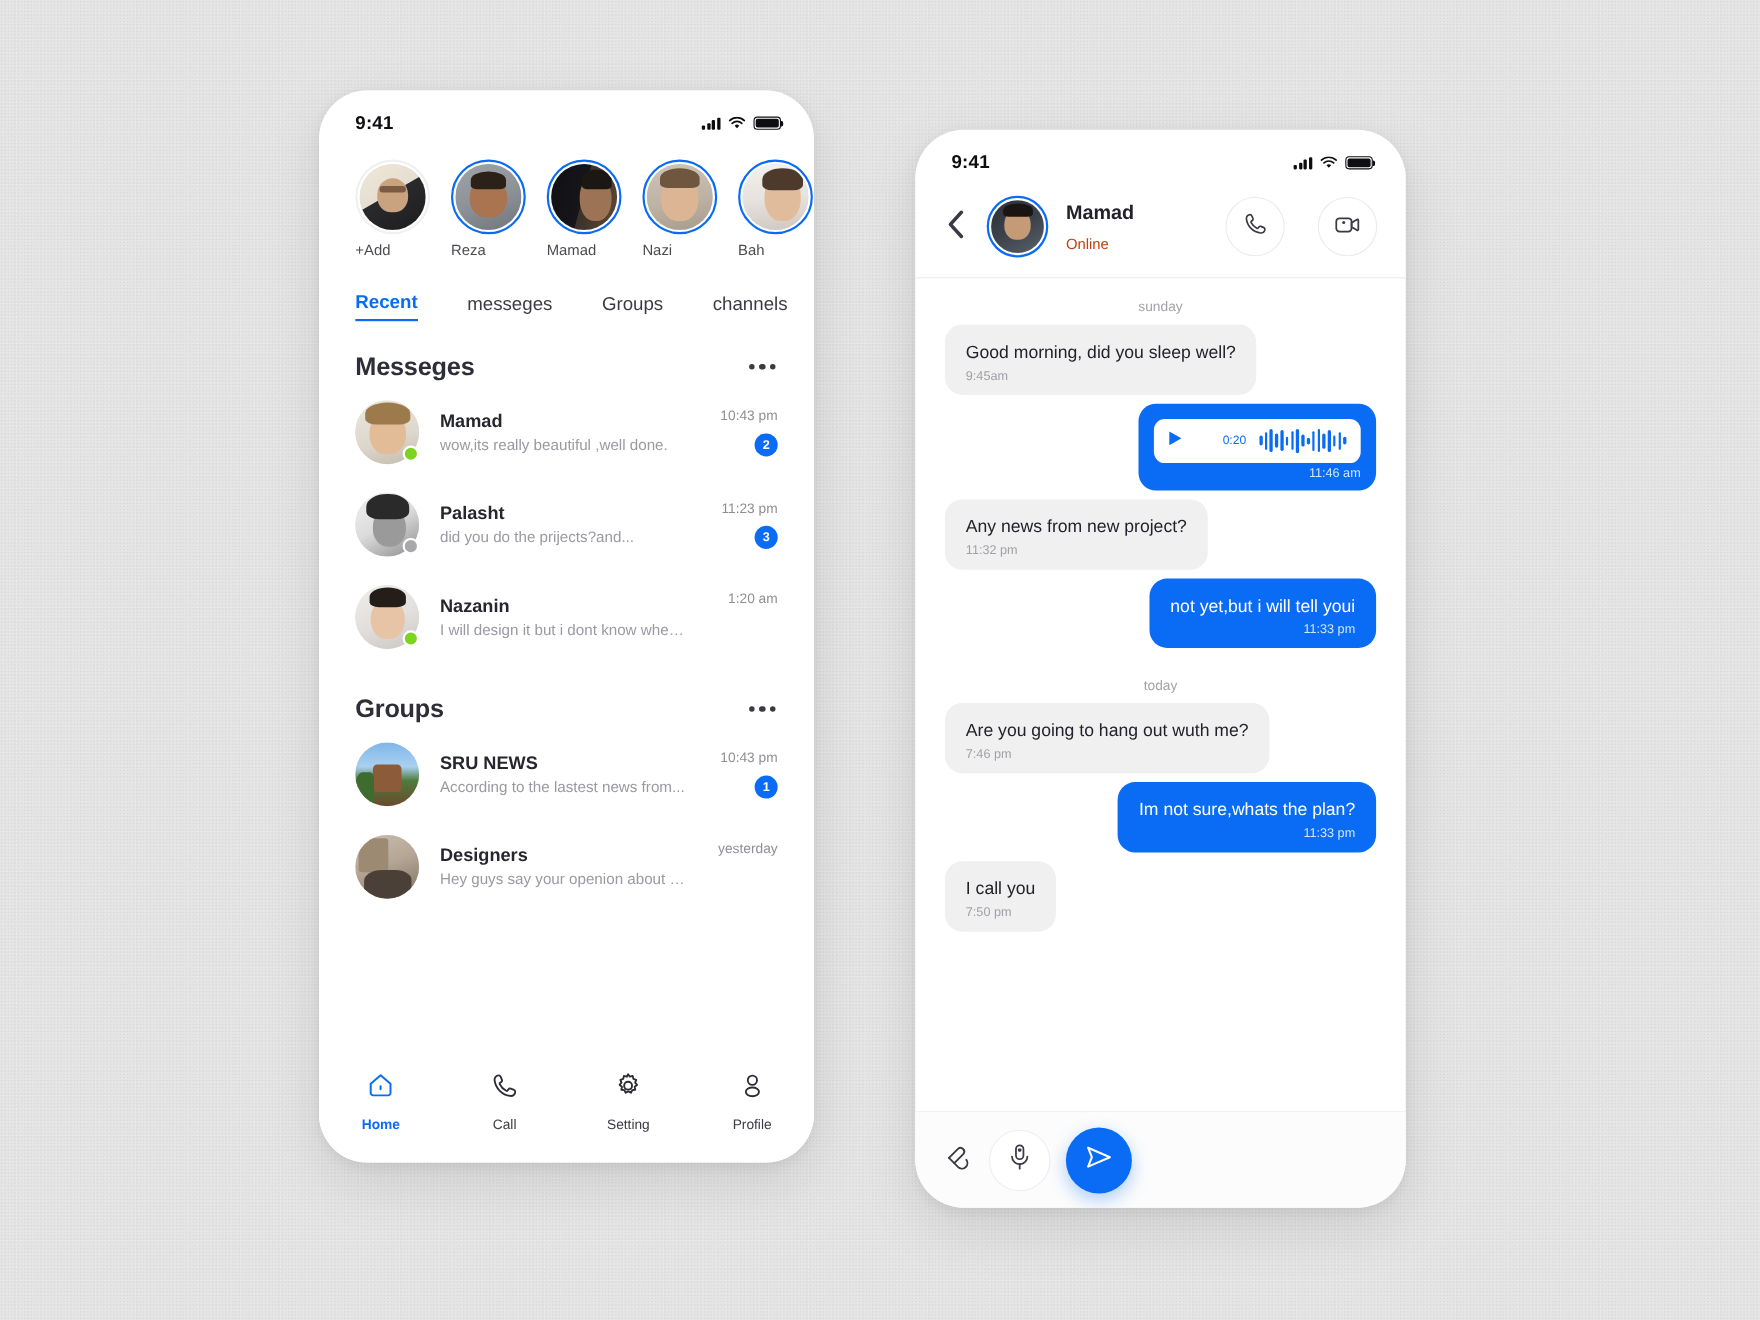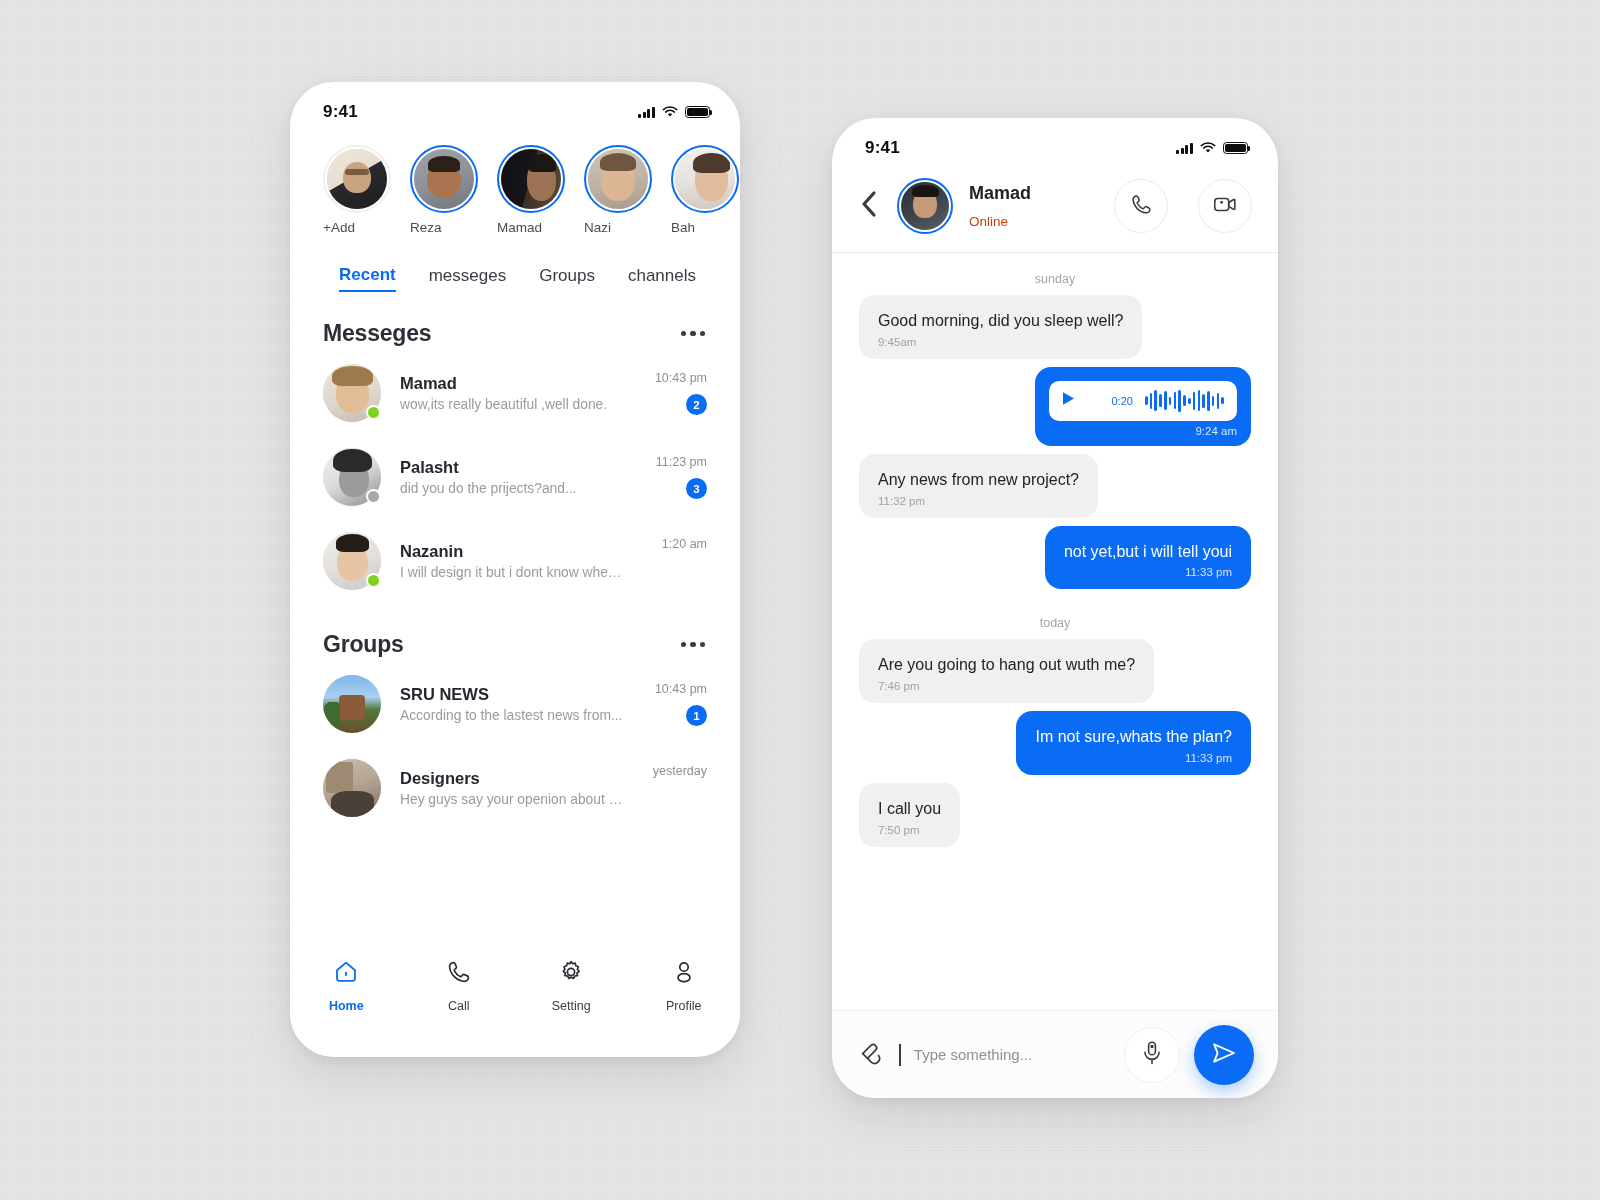--- a/index.html
+++ b/index.html
@@ -120,24 +120,23 @@
   }
   .search-placeholder {
     flex: 1;
     font-size: 14.5px;
     color: #9a9aa2;
   }
 
   
   .tabs {
     display: flex;
-    gap: 33px;
+    gap: 45px;
     padding: 30px 33px 0 33px;
-    align-items: center;
-    margin-left: 16px;
+    align-items: flex-end;
   }
   .tab {
     font-size: 17px;
     color: #3b3b45;
     font-weight: 500;
     padding-bottom: 5px;
   }
   .tab.active {
     color: #0a6cf5;
     font-weight: bold;
@@ -221,21 +220,21 @@
     position: absolute;
     left: 0; right: 0; bottom: 0;
     height: 46px;
     background: linear-gradient(to bottom, rgba(255,255,255,0), #ffffff 78%);
     pointer-events: none;
   }
 
   
   .bottom-nav {
     position: absolute;
-    left: 0; right: 0; bottom: 16px;
+    left: 0; right: 0; bottom: 1px;
     height: 97px;
     background: #fff;
     display: flex;
     align-items: flex-start;
     padding-top: 14px;
   }
   .nav-item {
     flex: 1;
     display: flex;
     flex-direction: column;
@@ -716,21 +715,21 @@
               <i style="height:6px"></i>
               <i style="height:18px"></i>
               <i style="height:21px"></i>
               <i style="height:14px"></i>
               <i style="height:20px"></i>
               <i style="height:10px"></i>
               <i style="height:16px"></i>
               <i style="height:7px"></i>
           </span>
         </div>
-        <div class="bubble-time">9:24 am</div>
+        <div class="bubble-time">11:46 am</div>
       </div>
     </div>
 
 
     <div class="bubble-row in">
       <div class="bubble in">
         <div class="bubble-text">Any news from new project?</div>
         <div class="bubble-time">11:32 pm</div>
       </div>
     </div>
@@ -766,24 +765,20 @@
     </div>
   </div>
 
   <div class="composer">
     <span>
       <svg width="26" height="26" viewBox="0 0 26 26">
           <path d="M17.5 7.6 9.3 15.8a3.4 3.4 0 0 0 4.8 4.8l8.2-8.2" stroke="#3a3a44" stroke-width="1.7" fill="none" stroke-linecap="round" transform="rotate(180 13 13)"></path>
           <path d="M22.3 12.4 13.5 3.6a5 5 0 0 0-7 7" stroke="#3a3a44" stroke-width="1.7" fill="none" stroke-linecap="round" transform="rotate(180 13 13)"></path>
         </svg>
     </span>
-    <div class="composer-input">
-      <span class="caret"></span>
-      <span class="composer-placeholder" title="Type something...">Type something...</span>
-    </div>
     <div class="mic-btn">
       <span>
         <svg width="22" height="26" viewBox="0 0 22 26">
             <rect x="7.6" y="2.2" width="6.8" height="12.6" rx="3.4" stroke="#3a3a44" stroke-width="1.6" fill="none"></rect>
             <path d="M4 12.4a7 7 0 0 0 14 0" stroke="#3a3a44" stroke-width="1.6" fill="none" stroke-linecap="round"></path>
             <path d="M11 19.4v4" stroke="#3a3a44" stroke-width="1.6" stroke-linecap="round"></path>
             <rect x="9.4" y="5" width="3.2" height="3" rx="1" fill="#3a3a44"></rect>
           </svg>
       </span>
     </div>

